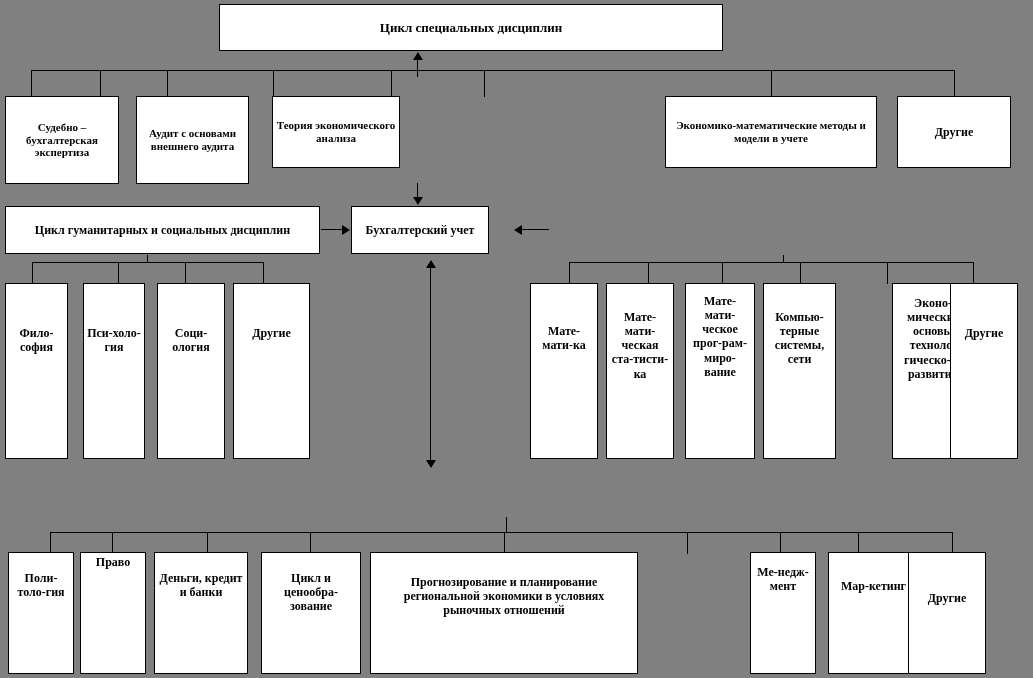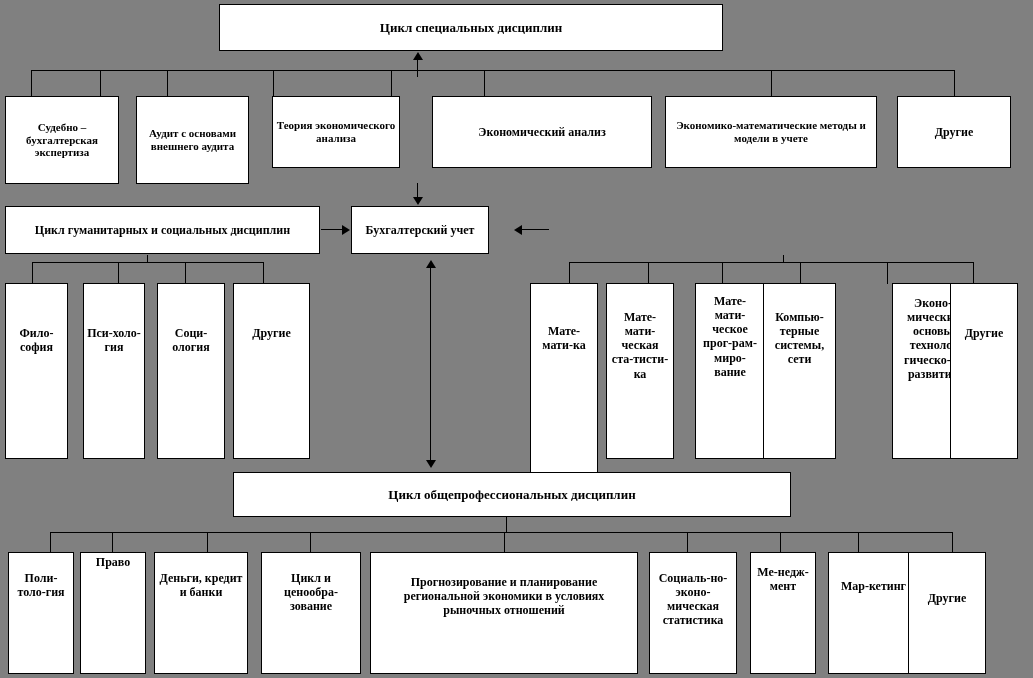--- a/index.html
+++ b/index.html
@@ -65,23 +65,20 @@
 
   <div class="box t11" style="left:5px;top:96px;width:114px;height:88px;">
     <span>Судебно – бухгалтерская экспертиза</span>
   </div>
   <div class="box t11" style="left:136px;top:96px;width:113px;height:88px;">
     <span>Аудит с основами внешнего аудита</span>
   </div>
   <div class="box t11" style="left:272px;top:96px;width:128px;height:72px;">
     <span>Теория экономического анализа</span>
   </div>
-  <div class="box t12" style="left:432px;top:96px;width:220px;height:72px;">
-    <span>Экономический анализ</span>
-  </div>
   <div class="box t11" style="left:665px;top:96px;width:212px;height:72px;">
     <span>Экономико-математические методы и модели в учете</span>
   </div>
   <div class="box t12" style="left:897px;top:96px;width:114px;height:72px;">
     <span>Другие</span>
   </div>
 
   <div class="box t12" style="left:5px;top:206px;width:315px;height:48px;">
     <span>Цикл гуманитарных и социальных дисциплин</span>
   </div>
@@ -123,45 +120,42 @@
 
   <div class="line vline" style="left:783px;top:255px;height:8px;"></div>
   <div class="line hline" style="left:569px;top:262px;width:404px;height:1px;"></div>
   <div class="line vline" style="left:569px;top:262px;height:22px;"></div>
   <div class="line vline" style="left:648px;top:262px;height:22px;"></div>
   <div class="line vline" style="left:722px;top:262px;height:22px;"></div>
   <div class="line vline" style="left:800px;top:262px;height:22px;"></div>
   <div class="line vline" style="left:887px;top:262px;height:22px;"></div>
   <div class="line vline" style="left:973px;top:262px;height:22px;"></div>
 
-  <div class="box t12 topalign" style="left:530px;top:283px;width:68px;height:216px;padding-top:40px;">
+  <div class="box t12 topalign" style="left:530px;top:283px;width:68px;height:176px;padding-top:40px;">
     <span>Мате-мати-ка</span>
   </div>
   <div class="box t12 topalign" style="left:606px;top:283px;width:68px;height:176px;padding-top:26px;">
     <span>Мате-мати-ческая ста-тисти-ка</span>
   </div>
-  <div class="box t12 topalign" style="left:685px;top:283px;width:70px;height:176px;padding-top:10px;margin-left:10px;">
+  <div class="box t12 topalign" style="left:685px;top:283px;width:70px;height:176px;padding-top:10px;">
     <span>Мате-мати-ческое прог-рам-миро-вание</span>
   </div>
   <div class="box t12 topalign" style="left:763px;top:283px;width:73px;height:176px;padding-top:26px;">
     <span>Компью-терные системы, сети</span>
   </div>
   <div class="box t12 topalign" style="left:892px;top:283px;width:82px;height:176px;padding-top:12px;">
     <span>Эконо-мические основы техноло-гическо-го развития</span>
   </div>
   <div class="box t12 topalign" style="left:950px;top:283px;width:68px;height:176px;padding-top:42px;">
     <span>Другие</span>
   </div>
 
   <div class="arrow arr-down" style="left:426px;top:460px;"></div>
   <div class="line vline" style="left:430px;top:455px;height:8px;"></div>
 
-  <div class="box t13" style="left:233px;top:472px;width:558px;height:45px;">
-    <span>Цикл общепрофессиональных дисциплин</span>
-  </div>
 
   <div class="line vline" style="left:506px;top:517px;height:16px;"></div>
   <div class="line hline" style="left:50px;top:532px;width:902px;height:1px;"></div>
   <div class="line vline" style="left:50px;top:532px;height:22px;"></div>
   <div class="line vline" style="left:112px;top:532px;height:22px;"></div>
   <div class="line vline" style="left:207px;top:532px;height:22px;"></div>
   <div class="line vline" style="left:310px;top:532px;height:22px;"></div>
   <div class="line vline" style="left:504px;top:532px;height:22px;"></div>
   <div class="line vline" style="left:687px;top:532px;height:22px;"></div>
   <div class="line vline" style="left:780px;top:532px;height:22px;"></div>
@@ -176,23 +170,20 @@
   </div>
   <div class="box t12 topalign" style="left:154px;top:552px;width:94px;height:122px;padding-top:18px;">
     <span>Деньги, кредит и банки</span>
   </div>
   <div class="box t12 topalign" style="left:261px;top:552px;width:100px;height:122px;padding-top:18px;">
     <span>Цикл и ценообра-зование</span>
   </div>
   <div class="box t12 topalign" style="left:370px;top:552px;width:268px;height:122px;padding-top:22px;">
     <span>Прогнозирование и планирование региональной экономики в условиях рыночных отношений</span>
   </div>
-  <div class="box t12 topalign" style="left:649px;top:552px;width:88px;height:122px;padding-top:18px;">
-    <span>Социаль-но-эконо-мическая статистика</span>
-  </div>
   <div class="box t12 topalign" style="left:750px;top:552px;width:66px;height:122px;padding-top:12px;">
     <span>Ме-недж-мент</span>
   </div>
   <div class="box t12 topalign" style="left:828px;top:552px;width:91px;height:122px;padding-top:26px;">
     <span>Мар-кетинг</span>
   </div>
   <div class="box t12 topalign" style="left:908px;top:552px;width:78px;height:122px;padding-top:38px;">
     <span>Другие</span>
   </div>
 

